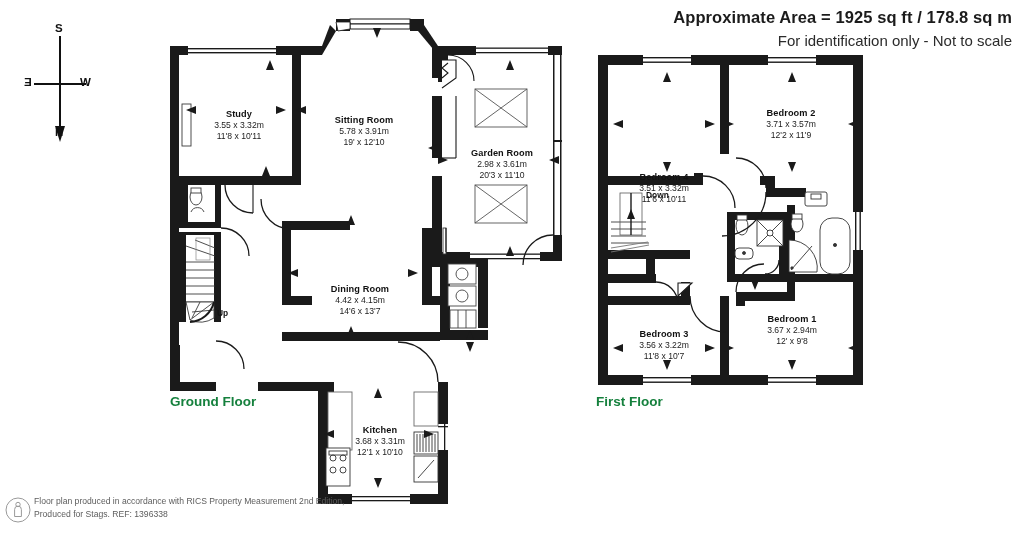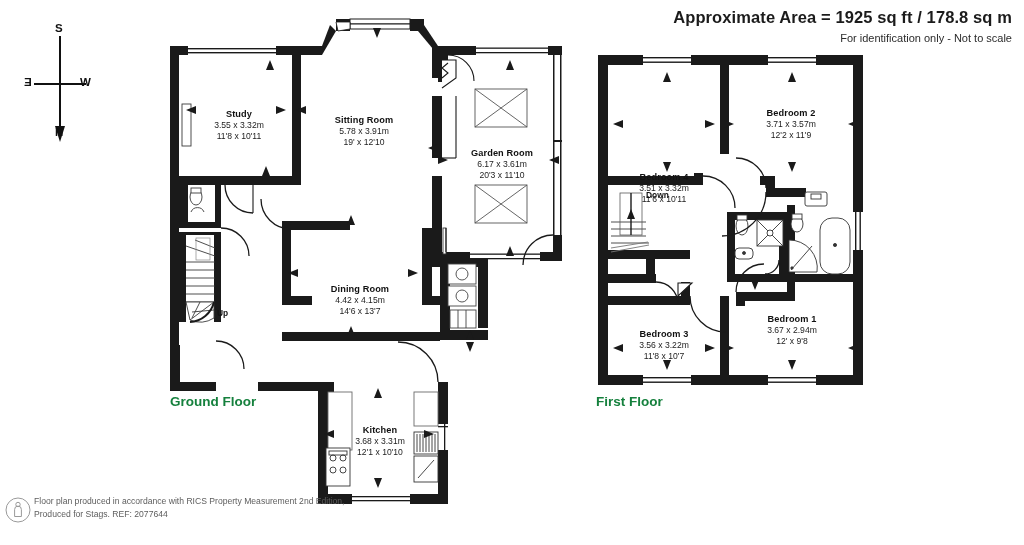--- a/index.html
+++ b/index.html
@@ -27,21 +27,21 @@
     font-size: 16.5px;
     font-weight: 700;
     color: #1b1b1b;
     letter-spacing: 0.1px;
     white-space: nowrap;
   }
   .area-sub {
     position: absolute;
     right: 12px;
     top: 32px;
-    font-size: 11px;
+    font-size: 15px;
     color: #2b2b2b;
     white-space: nowrap;
     margin-left: 36px;
   }
 
   
   .compass {
     position: absolute;
     left: 22px;
     top: 22px;
@@ -481,21 +481,21 @@
   </div>
 
   <div class="room" style="left:364px; top:131px;">
     <div class="rname">Sitting Room</div>
     <div class="rdim">5.78 x 3.91m</div>
     <div class="rdim">19' x 12'10</div>
   </div>
 
   <div class="room" style="left:502px; top:164px;">
     <div class="rname">Garden Room</div>
-    <div class="rdim">6.17 x 3.61m</div>
+    <div class="rdim">2.98 x 3.61m</div>
     <div class="rdim">20'3 x 11'10</div>
   </div>
 
   <div class="room" style="left:360px; top:300px;">
     <div class="rname">Dining Room</div>
     <div class="rdim">4.42 x 4.15m</div>
     <div class="rdim">14'6 x 13'7</div>
   </div>
 
   <div class="room" style="left:380px; top:441px;">
@@ -535,17 +535,17 @@
   <div class="anno" style="left:646px; top:190px;">Down</div>
 
   <div class="footer">
     <svg class="foot-icon" viewBox="0 0 26 26">
       <circle cx="13" cy="13" r="12" fill="none" stroke="#9a9a9a" stroke-width="1"></circle>
       <circle cx="13" cy="7.5" r="2.2" fill="none" stroke="#9a9a9a" stroke-width="1"></circle>
       <path d="M9.6 12.5 a3.4 3.4 0 0 1 6.8 0 l0 7 -6.8 0 Z" fill="none" stroke="#9a9a9a" stroke-width="1"></path>
     </svg>
     <div class="footer-text">
       <div>Floor plan produced in accordance with RICS Property Measurement 2nd Edition,</div>
-      <div>Produced for Stags.   REF: 2077644</div>
+      <div>Produced for Stags.   REF: 1396338</div>
     </div>
   </div>
 
 </div>
 
 </body></html>

